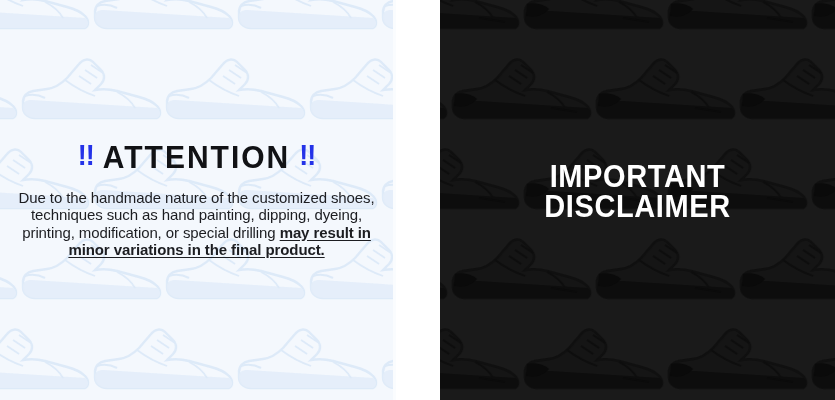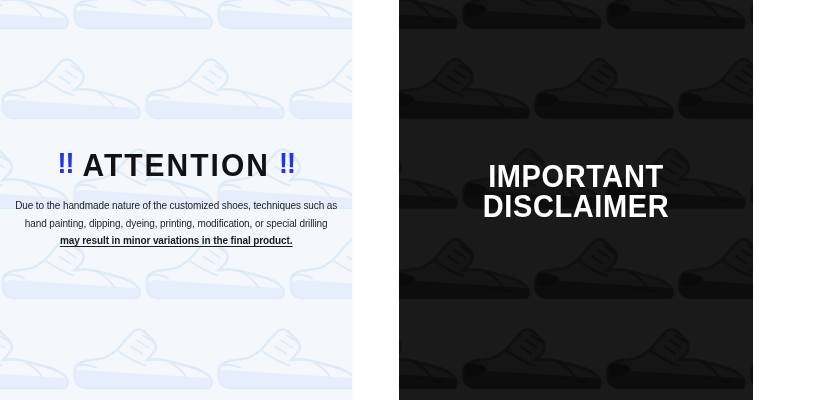--- a/index.html
+++ b/index.html
@@ -5,21 +5,21 @@
   * { margin:0; padding:0; box-sizing:border-box; }
 
   html, body {
     width:835px; height:400px;
     overflow:hidden;
     font-family:"Liberation Sans", sans-serif;
   }
 
   #banner {
     position:relative;
-    width:753px; height:400px;
+    width:835px; height:400px;
     display:flex;
     justify-content:space-between;
   }
 
   
   .panel {
     position:relative;
     height:100%;
     overflow:hidden;
     display:flex;
@@ -61,21 +61,21 @@
     letter-spacing:-1px;
     font-size:27px;
     display:inline-block;
     vertical-align:2px;
   }
   #panel-left .bang.left  { margin-right:9px; }
   #panel-left .bang.right { margin-left:9px; }
   #panel-left .heading .word { display:inline-block; }
 
   #panel-left .body {
-    font-size:10px;
+    font-size:15px;
     line-height:17.5px;
     color:#1C1D21;
     letter-spacing:-0.1px;
   }
   #panel-left .emph {
     font-weight:bold;
     text-decoration:underline;
     text-underline-offset:2px;
   }
 

